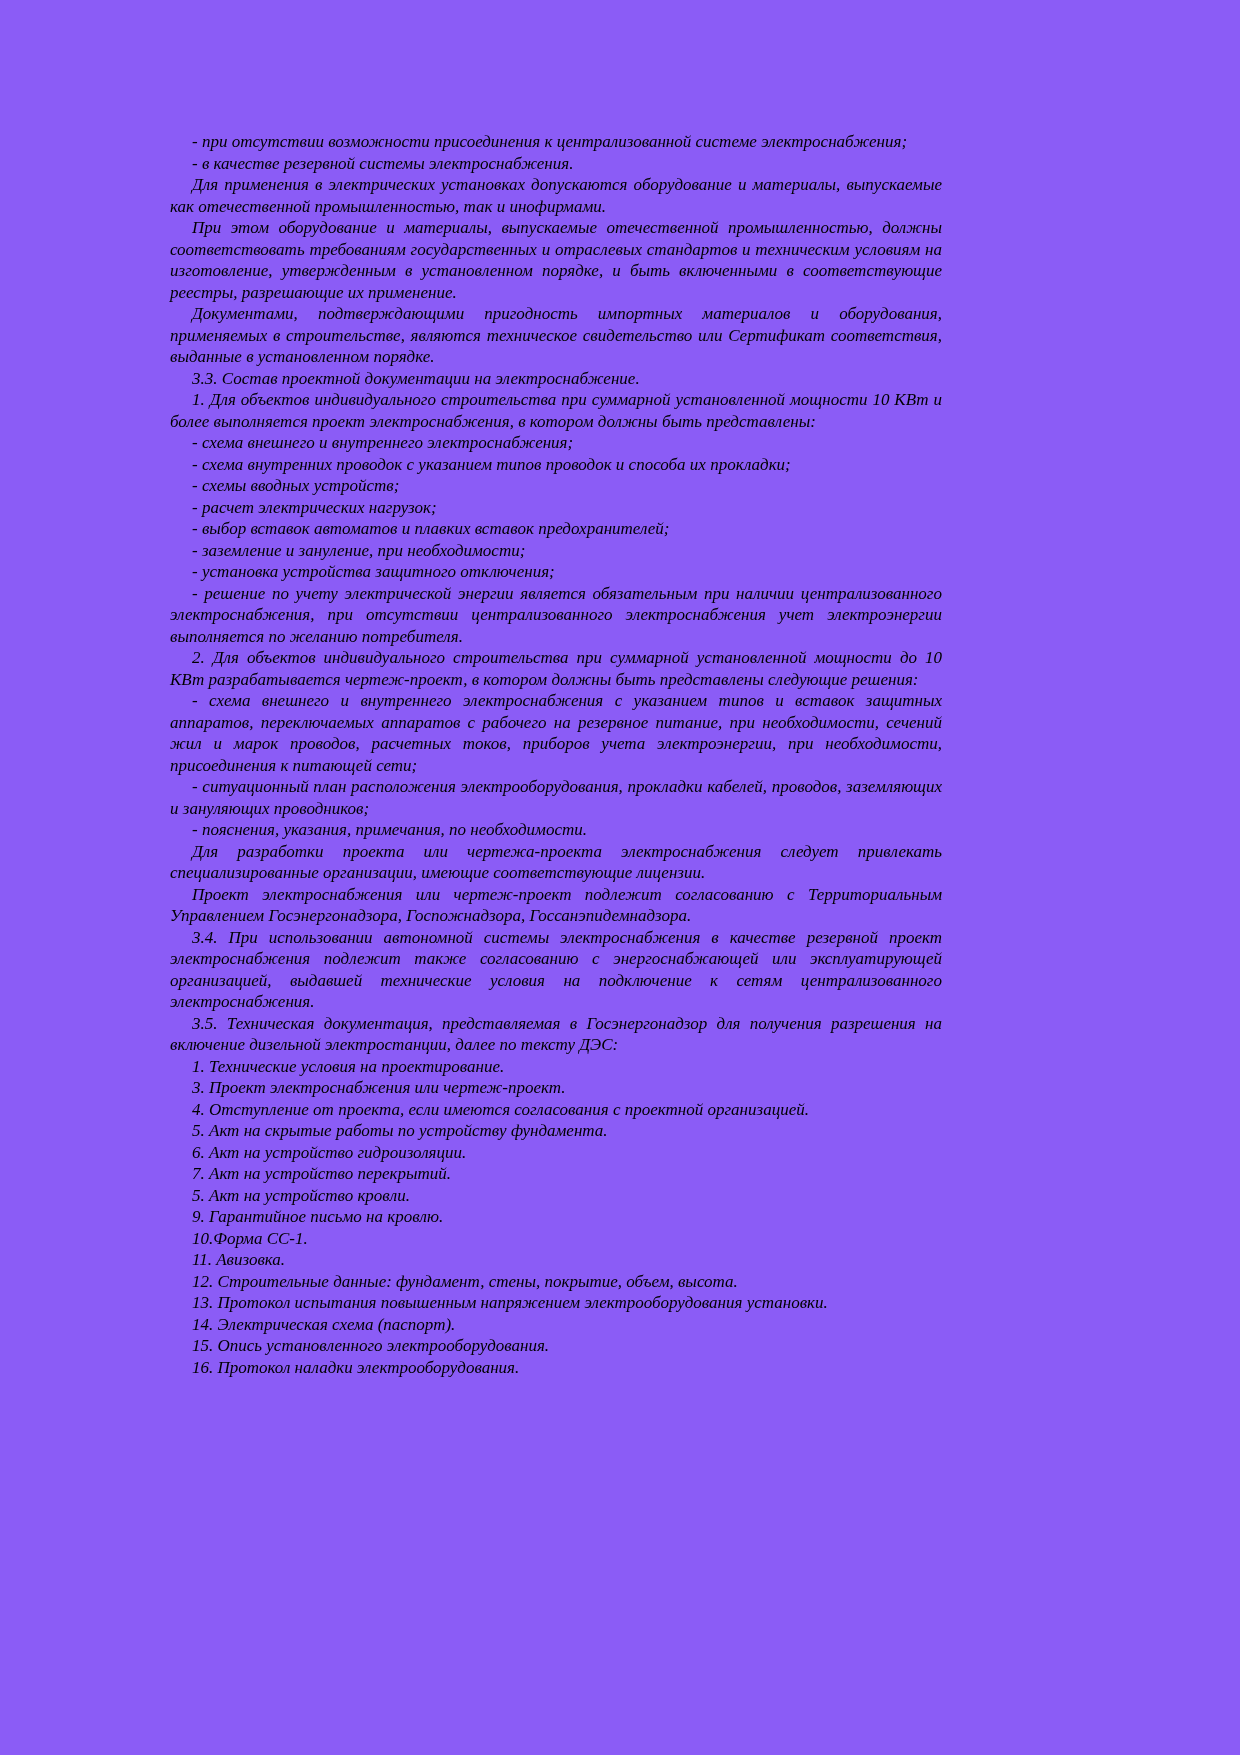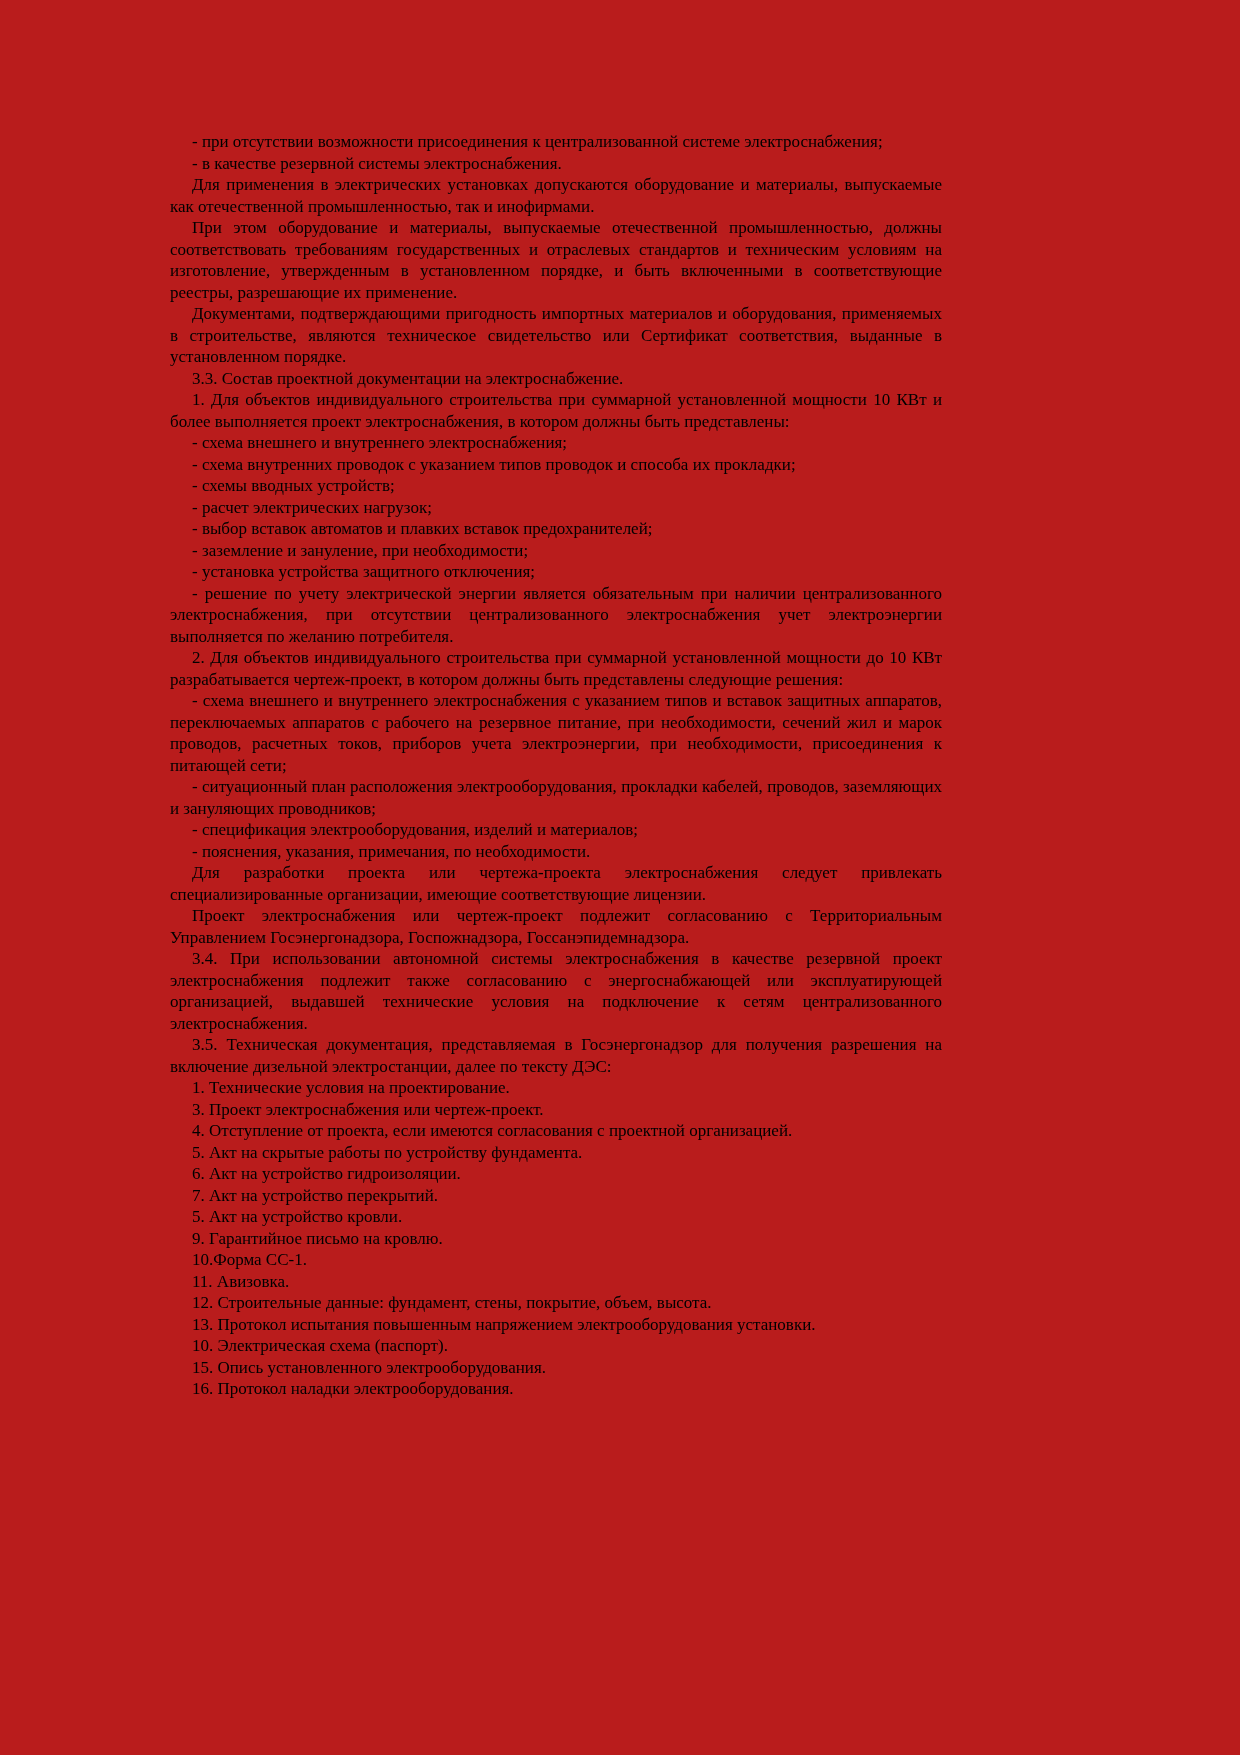--- a/index.html
+++ b/index.html
@@ -10,21 +10,22 @@
     width: 1240px;
     height: 1755px;
     background: #ffffff;
     position: relative;
     font-family: "Liberation Serif", serif;
     overflow: hidden;
   }
   .page {
     position: absolute;
     inset: 0;
-    background: #b91c1c;
+    background: #8b5cf6;
+    font-style: italic;
   }
   .content {
     position: absolute;
     left: 170px;
     top: 131px;
     width: 772px;
     color: #000000;
   }
   .para {
     margin: 0;
@@ -51,35 +52,34 @@
       <p class="para">- схема внутренних проводок с указанием типов проводок и способа их прокладки;</p>
       <p class="para">- схемы вводных устройств;</p>
       <p class="para">- расчет электрических нагрузок;</p>
       <p class="para">- выбор вставок автоматов и плавких вставок предохранителей;</p>
       <p class="para">- заземление и зануление, при необходимости;</p>
       <p class="para">- установка устройства защитного отключения;</p>
       <p class="para">- решение по учету электрической энергии является обязательным при наличии централизованного электроснабжения, при отсутствии централизованного электроснабжения учет электроэнергии выполняется по желанию потребителя.</p>
       <p class="para">2. Для объектов индивидуального строительства при суммарной установленной мощности до 10 КВт разрабатывается чертеж-проект, в котором должны быть представлены следующие решения:</p>
       <p class="para">- схема внешнего и внутреннего электроснабжения с указанием типов и вставок защитных аппаратов, переключаемых аппаратов с рабочего на резервное питание, при необходимости, сечений жил и марок проводов, расчетных токов, приборов учета электроэнергии, при необходимости, присоединения к питающей сети;</p>
       <p class="para">- ситуационный план расположения электрооборудования, прокладки кабелей, проводов, заземляющих и зануляющих проводников;</p>
-      <p class="para">- спецификация электрооборудования, изделий и материалов;</p>
       <p class="para">- пояснения, указания, примечания, по необходимости.</p>
       <p class="para">Для разработки проекта или чертежа-проекта электроснабжения следует привлекать специализированные организации, имеющие соответствующие лицензии.</p>
       <p class="para">Проект электроснабжения или чертеж-проект подлежит согласованию с Территориальным Управлением Госэнергонадзора, Госпожнадзора, Госсанэпидемнадзора.</p>
       <p class="para">3.4. При использовании автономной системы электроснабжения в качестве резервной проект электроснабжения подлежит также согласованию с энергоснабжающей или эксплуатирующей организацией, выдавшей технические условия на подключение к сетям централизованного электроснабжения.</p>
       <p class="para">3.5. Техническая документация, представляемая в Госэнергонадзор для получения разрешения на включение дизельной электростанции, далее по тексту ДЭС:</p>
       <p class="para">1. Технические условия на проектирование.</p>
       <p class="para">3. Проект электроснабжения или чертеж-проект.</p>
       <p class="para">4. Отступление от проекта, если имеются согласования с проектной организацией.</p>
       <p class="para">5. Акт на скрытые работы по устройству фундамента.</p>
       <p class="para">6. Акт на устройство гидроизоляции.</p>
       <p class="para">7. Акт на устройство перекрытий.</p>
       <p class="para">5. Акт на устройство кровли.</p>
       <p class="para">9. Гарантийное письмо на кровлю.</p>
       <p class="para">10.Форма СС-1.</p>
       <p class="para">11. Авизовка.</p>
       <p class="para">12. Строительные данные: фундамент, стены, покрытие, объем, высота.</p>
       <p class="para">13. Протокол испытания повышенным напряжением электрооборудования установки.</p>
-      <p class="para">10. Электрическая схема (паспорт).</p>
+      <p class="para">14. Электрическая схема (паспорт).</p>
       <p class="para">15. Опись установленного электрооборудования.</p>
       <p class="para">16. Протокол наладки электрооборудования.</p>
     </div>
 </div>
 
 </body></html>

